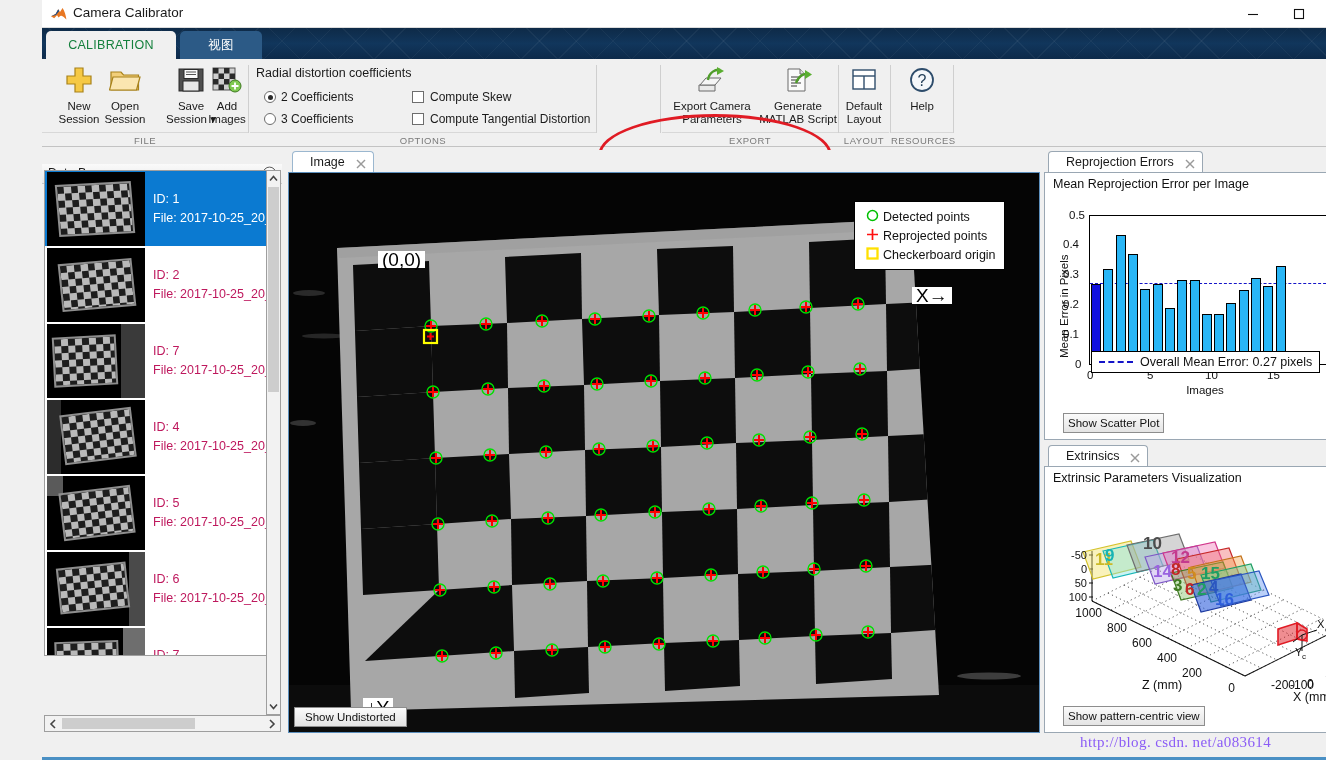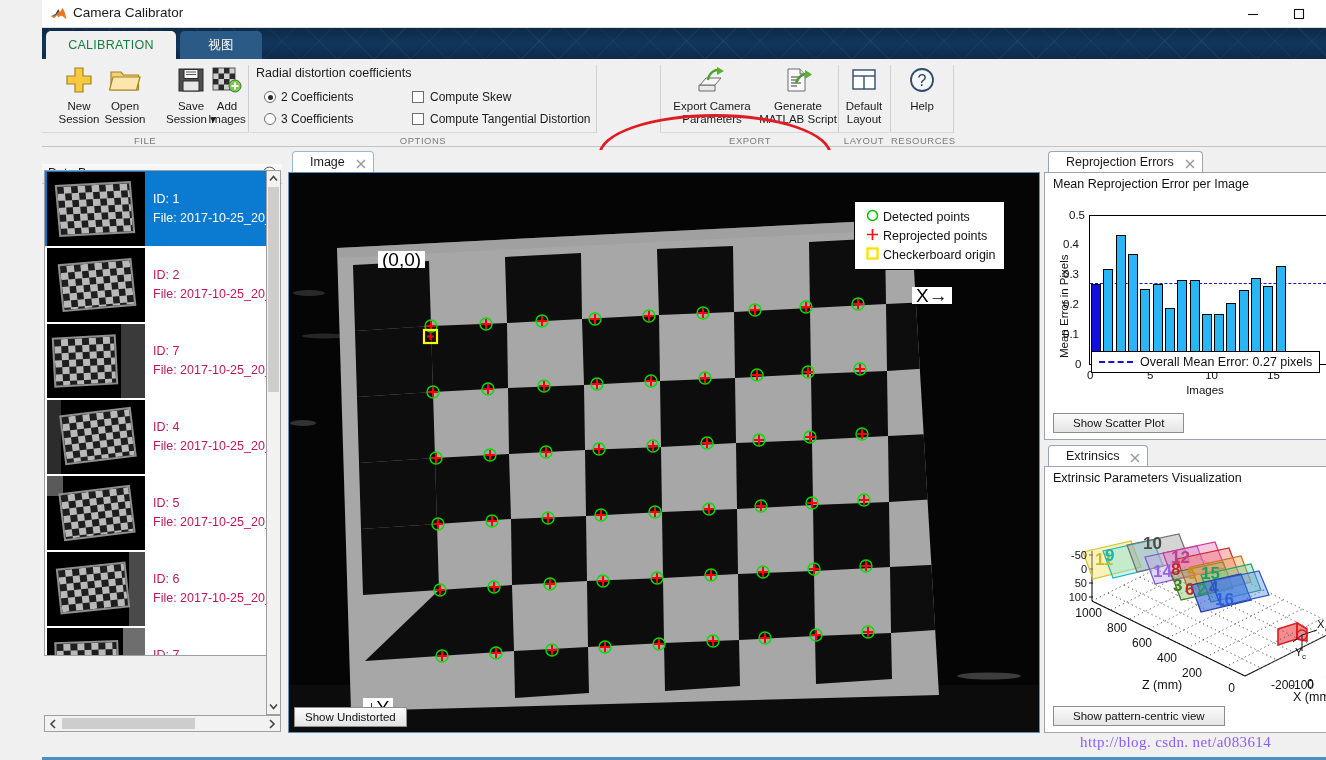--- a/index.html
+++ b/index.html
@@ -259,22 +259,22 @@
   }
   .rpanelbody {
     position: absolute; left: 0; top: 22px; right: 0; bottom: 0;
     border: 1px solid #9aa7b3; background: #ffffff;
   }
   .chart-title {
     position: absolute; left: 8px; top: 4px; width: 100%;
     text-align: left; font-size: 12.5px; color: #111;
   }
   .axis-btn {
-    position: absolute; left: 8px; bottom: 6px;
-    height: 20px; padding: 0 19px;
+    position: absolute; left: 18px; bottom: 6px;
+    height: 20px; padding: 0 4px;
     background: linear-gradient(to bottom,#fbfbfb,#e4e4e4);
     border: 1px solid #8d8d8d;
     display: flex; align-items: center; justify-content: center;
     font-size: 11.5px; color: #111;
   }
   .axis-lbl { position: absolute; font-size: 11.5px; color: #111; }
   .ylabel-rot {
     position: absolute; transform-origin: 0 0; transform: rotate(-90deg);
     font-size: 11.5px; color: #111; white-space: nowrap;
   }

